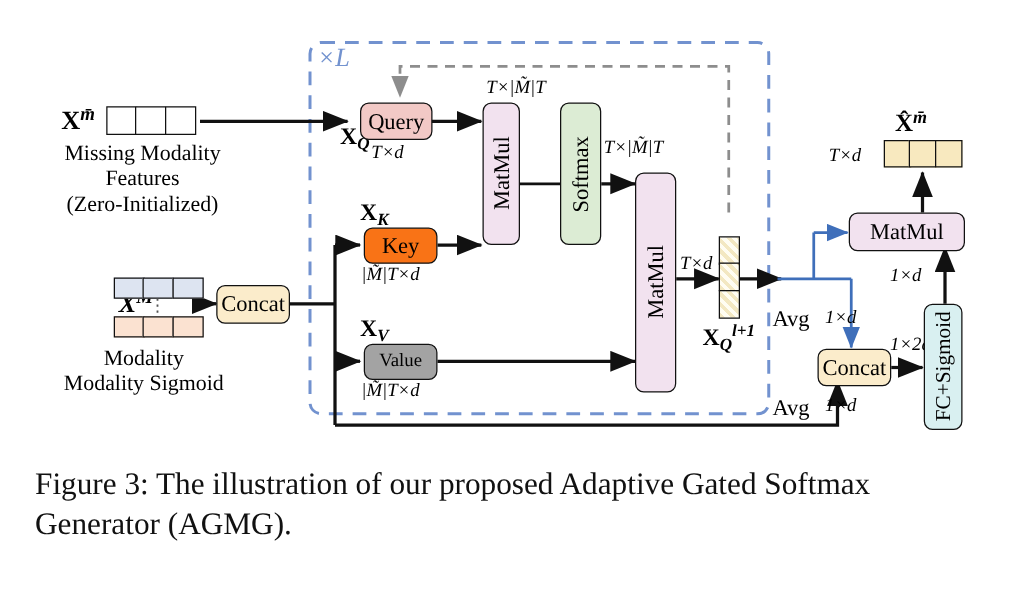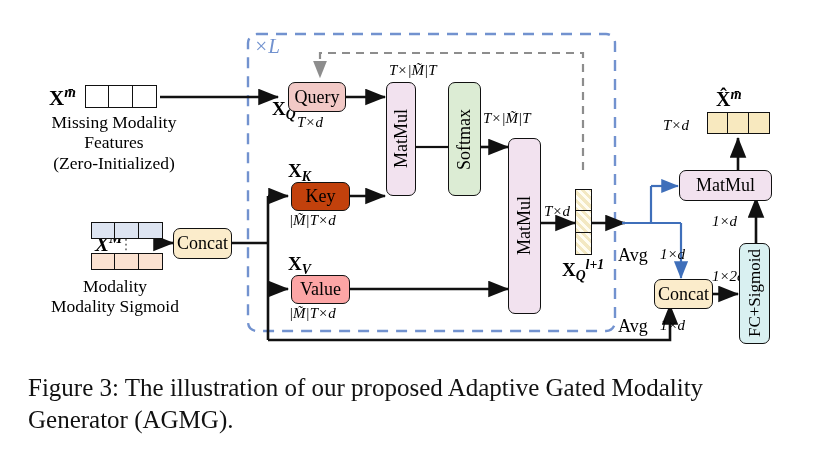--- a/index.html
+++ b/index.html
@@ -124,29 +124,29 @@
       <span>X</span><span class="sub">Q</span><span class="sup">l</span>
     </div>
     <div class="node rbox" style="left:288px;top:82px;width:58px;height:30px;background:#f2c9c6;font-size:18px;">
       <span>Query</span>
     </div>
     <div class="lbl mono-it" style="left:297px;top:114px;font-size:15px;">T×d</div>
 
     <div class="lbl" style="left:288px;top:160px;font-size:19px;font-weight:bold;">
       <span>X</span><span class="sub">K</span>
     </div>
-    <div class="node rbox" style="left:291px;top:182px;width:59px;height:29px;background:#c2410c;font-size:18px;">
+    <div class="node rbox" style="left:291px;top:182px;width:59px;height:29px;background:#f97316;font-size:18px;">
       <span>Key</span>
     </div>
     <div class="lbl mono-it" style="left:289px;top:212px;font-size:15px;">|M̃|T×d</div>
 
     <div class="lbl" style="left:288px;top:253px;font-size:19px;font-weight:bold;">
       <span>X</span><span class="sub">V</span>
     </div>
-    <div class="node rbox" style="left:291px;top:275px;width:59px;height:29px;background:#fca5a5;font-size:18px;">
+    <div class="node rbox" style="left:291px;top:275px;width:59px;height:29px;background:#a3a3a3;font-size:15px;">
       <span>Value</span>
     </div>
     <div class="lbl mono-it" style="left:289px;top:305px;font-size:15px;">|M̃|T×d</div>
 
     <div class="node rbox" style="left:386px;top:82px;width:30px;height:114px;background:#f2e2ef;">
       <span class="vtext" style="font-size:18px;">MatMul</span>
     </div>
     <div class="lbl mono-it" style="left:389px;top:62px;font-size:15px;">T×|M̃|T</div>
 
     <div class="node rbox" style="left:448px;top:82px;width:33px;height:114px;background:#dcecd4;">
@@ -192,15 +192,15 @@
     </div>
     <div class="lbl mono-it" style="left:663px;top:117px;font-size:15px;">T×d</div>
     <div class="seq" style="left:707px;top:112px;">
       <div class="cell" style="width:22px;height:22px;background:#f8e9bf;"></div>
       <div class="cell" style="width:22px;height:22px;background:#f8e9bf;margin-left:-1.6px;"></div>
       <div class="cell" style="width:22px;height:22px;background:#f8e9bf;margin-left:-1.6px;"></div>
     </div>
 
   </div>
 
-  <div class="cap">Figure 3: The illustration of our proposed Adaptive Gated Modality Generator (AGMG).</div>
+  <div class="cap">Figure 3: The illustration of our proposed Adaptive Gated Softmax Generator (AGMG).</div>
 
 </div>
 
 </body></html>

